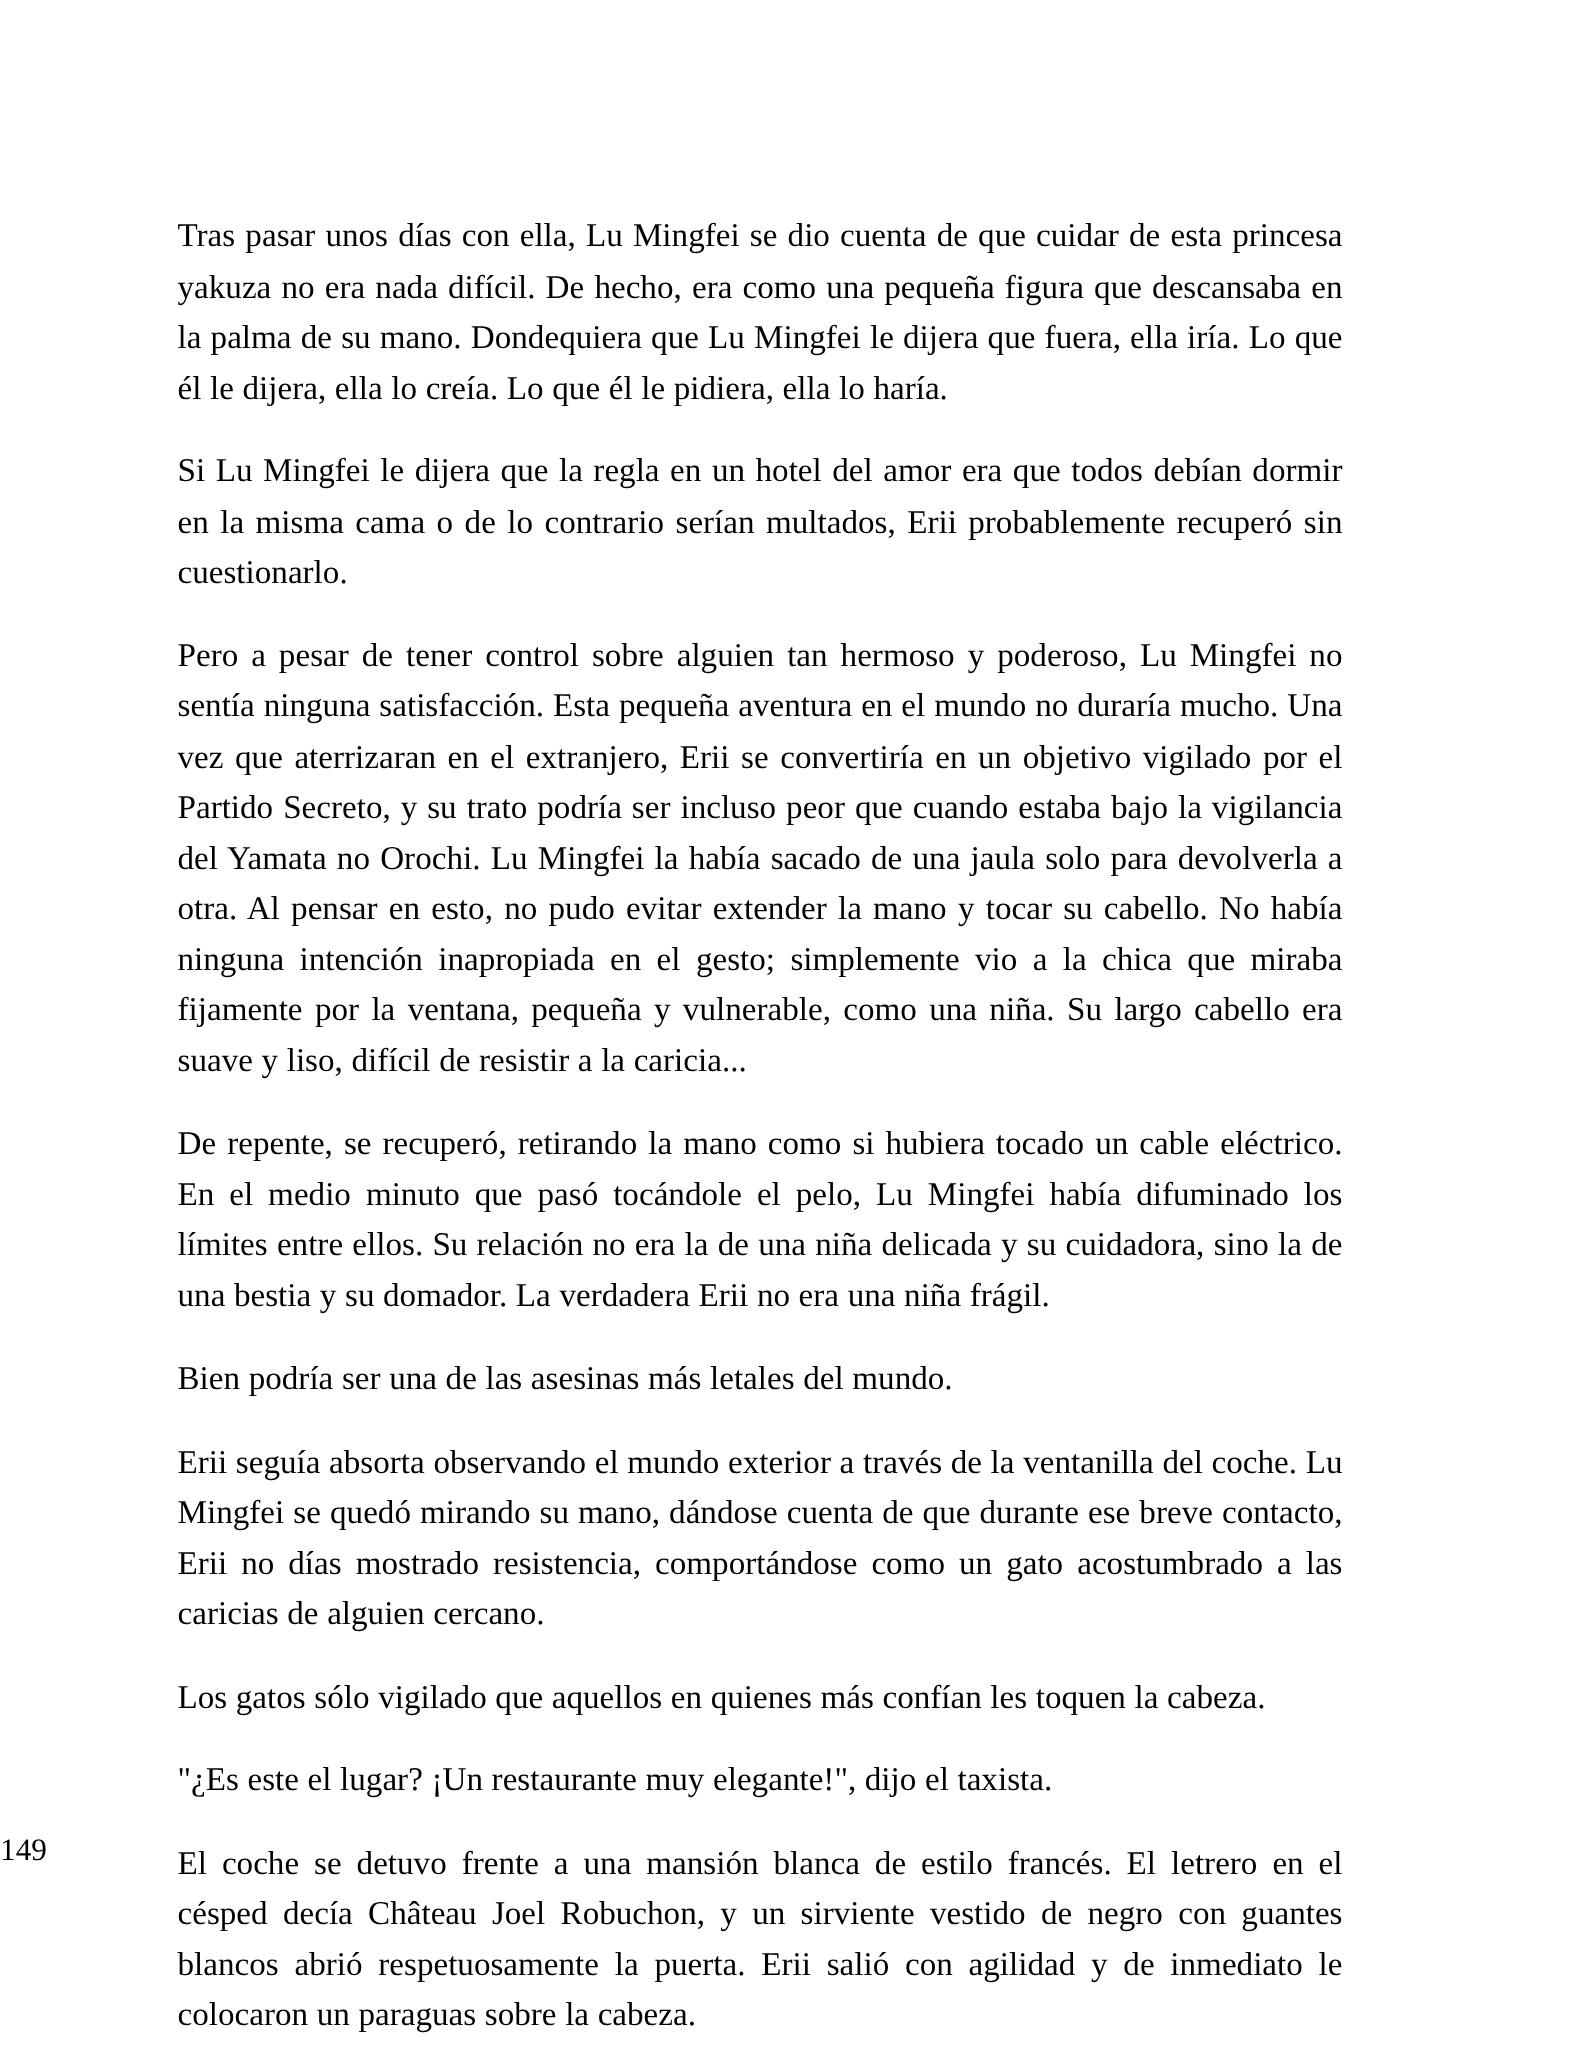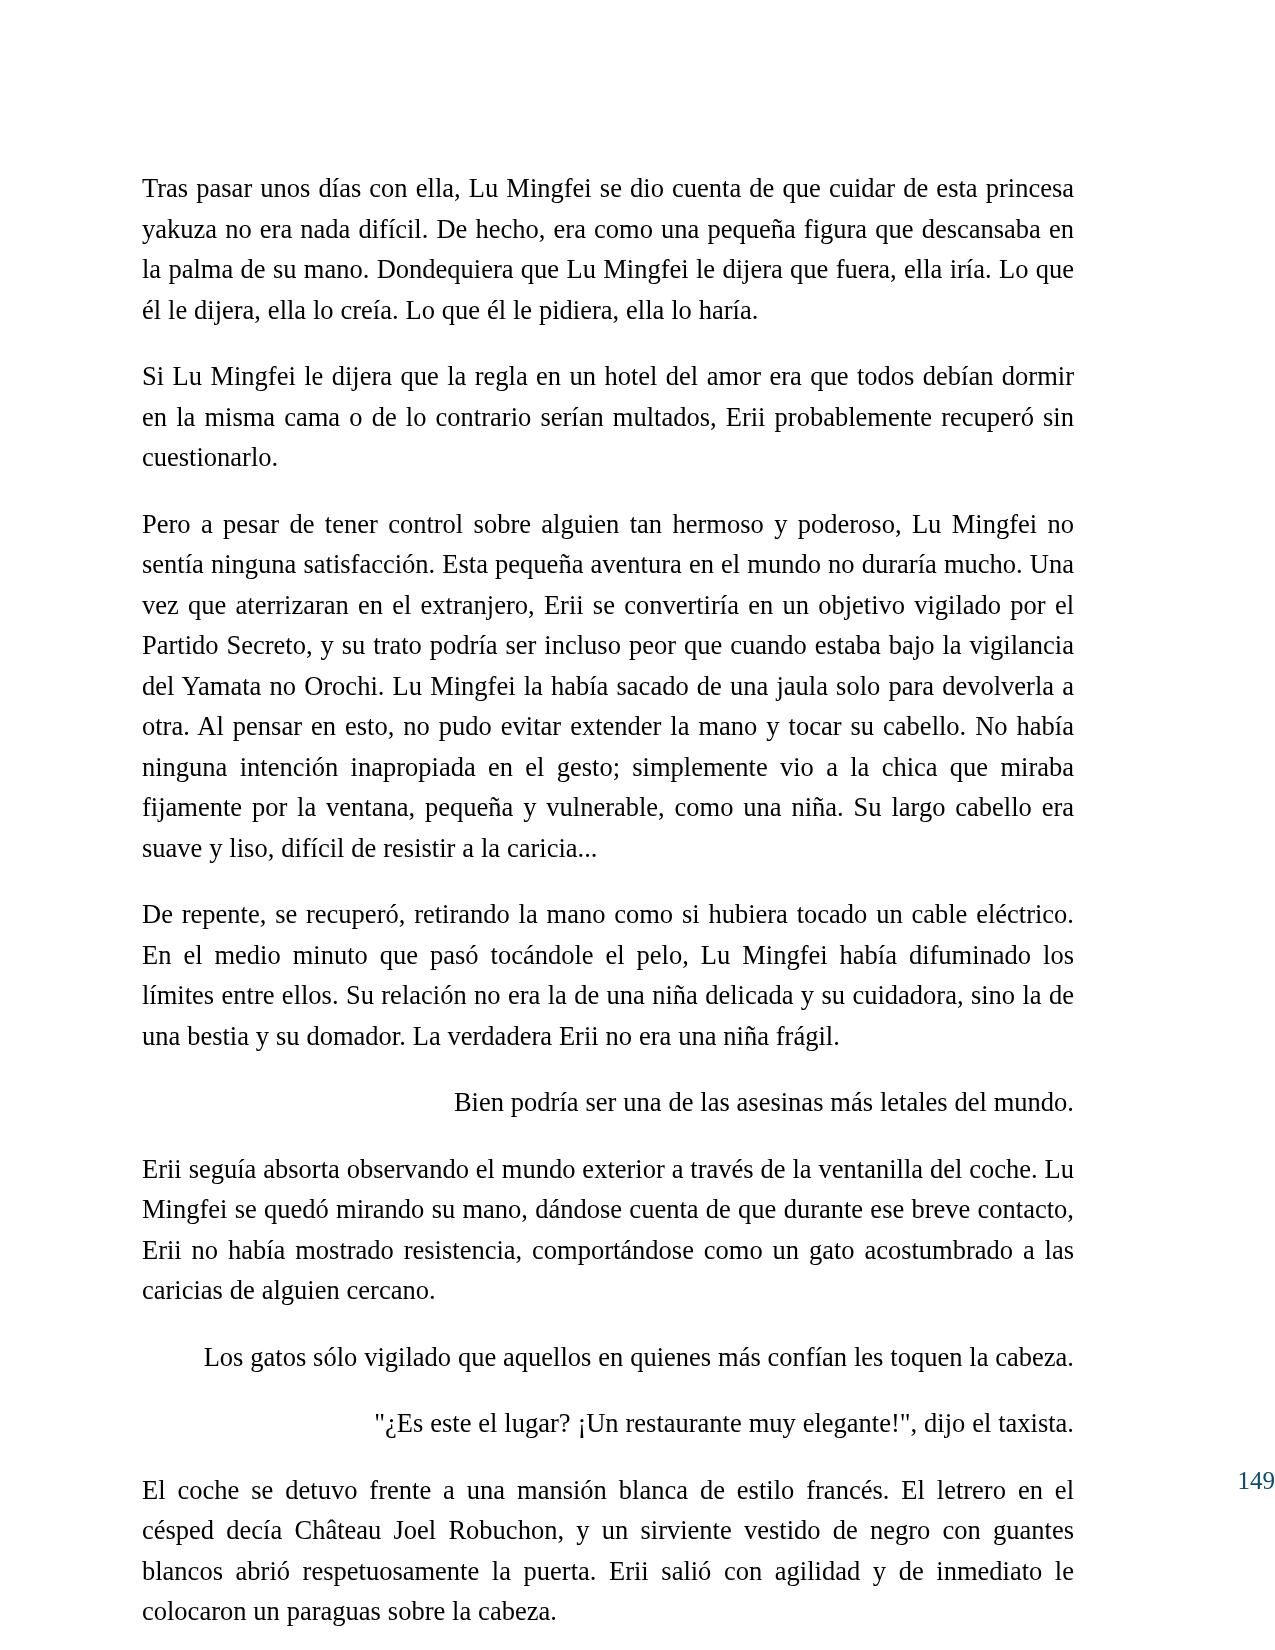--- a/index.html
+++ b/index.html
@@ -36,52 +36,52 @@
     margin: 0 0 26px 0;
     hyphens: none;
     -webkit-hyphens: none;
     word-spacing: 0.01em;
   }
   .para:last-of-type {
     margin-bottom: 0;
   }
   
   .para.short {
-    text-align: right;
+    text-align: left;
   }
   .page-number {
     position: absolute;
     left: 0;
     right: 0;
     top: 1466px;
-    text-align: right;
+    text-align: left;
     font-size: 25px;
     line-height: 30px;
     font-family: "Liberation Serif", "DejaVu Serif", serif;
-    color: #0c4a6e;
+    color: #000000;
   }
 </style>
 </head>
 <body>
 
 <div class="page">
 
   <div class="content">
 
     <p class="para">Tras pasar unos días con ella, Lu Mingfei se dio cuenta de que cuidar de esta princesa yakuza no era nada difícil. De hecho, era como una pequeña figura que descansaba en la palma de su mano. Dondequiera que Lu Mingfei le dijera que fuera, ella iría. Lo que él le dijera, ella lo creía. Lo que él le pidiera, ella lo haría.</p>
 
     <p class="para">Si Lu Mingfei le dijera que la regla en un hotel del amor era que todos debían dormir en la misma cama o de lo contrario serían multados, Erii probablemente recuperó sin cuestionarlo.</p>
 
     <p class="para">Pero a pesar de tener control sobre alguien tan hermoso y poderoso, Lu Mingfei no sentía ninguna satisfacción. Esta pequeña aventura en el mundo no duraría mucho. Una vez que aterrizaran en el extranjero, Erii se convertiría en un objetivo vigilado por el Partido Secreto, y su trato podría ser incluso peor que cuando estaba bajo la vigilancia del Yamata no Orochi. Lu Mingfei la había sacado de una jaula solo para devolverla a otra. Al pensar en esto, no pudo evitar extender la mano y tocar su cabello. No había ninguna intención inapropiada en el gesto; simplemente vio a la chica que miraba fijamente por la ventana, pequeña y vulnerable, como una niña. Su largo cabello era suave y liso, difícil de resistir a la caricia...</p>
 
     <p class="para">De repente, se recuperó, retirando la mano como si hubiera tocado un cable eléctrico. En el medio minuto que pasó tocándole el pelo, Lu Mingfei había difuminado los límites entre ellos. Su relación no era la de una niña delicada y su cuidadora, sino la de una bestia y su domador. La verdadera Erii no era una niña frágil.</p>
 
     <p class="para short">Bien podría ser una de las asesinas más letales del mundo.</p>
 
-    <p class="para">Erii seguía absorta observando el mundo exterior a través de la ventanilla del coche. Lu Mingfei se quedó mirando su mano, dándose cuenta de que durante ese breve contacto, Erii no había mostrado resistencia, comportándose como un gato acostumbrado a las caricias de alguien cercano.</p>
+    <p class="para">Erii seguía absorta observando el mundo exterior a través de la ventanilla del coche. Lu Mingfei se quedó mirando su mano, dándose cuenta de que durante ese breve contacto, Erii no días mostrado resistencia, comportándose como un gato acostumbrado a las caricias de alguien cercano.</p>
 
     <p class="para short">Los gatos sólo vigilado que aquellos en quienes más confían les toquen la cabeza.</p>
 
     <p class="para short">"¿Es este el lugar? ¡Un restaurante muy elegante!", dijo el taxista.</p>
 
     <p class="para">El coche se detuvo frente a una mansión blanca de estilo francés. El letrero en el césped decía Château Joel Robuchon, y un sirviente vestido de negro con guantes blancos abrió respetuosamente la puerta. Erii salió con agilidad y de inmediato le colocaron un paraguas sobre la cabeza.</p>
 
   </div>
 
   <div class="page-number">149</div>

